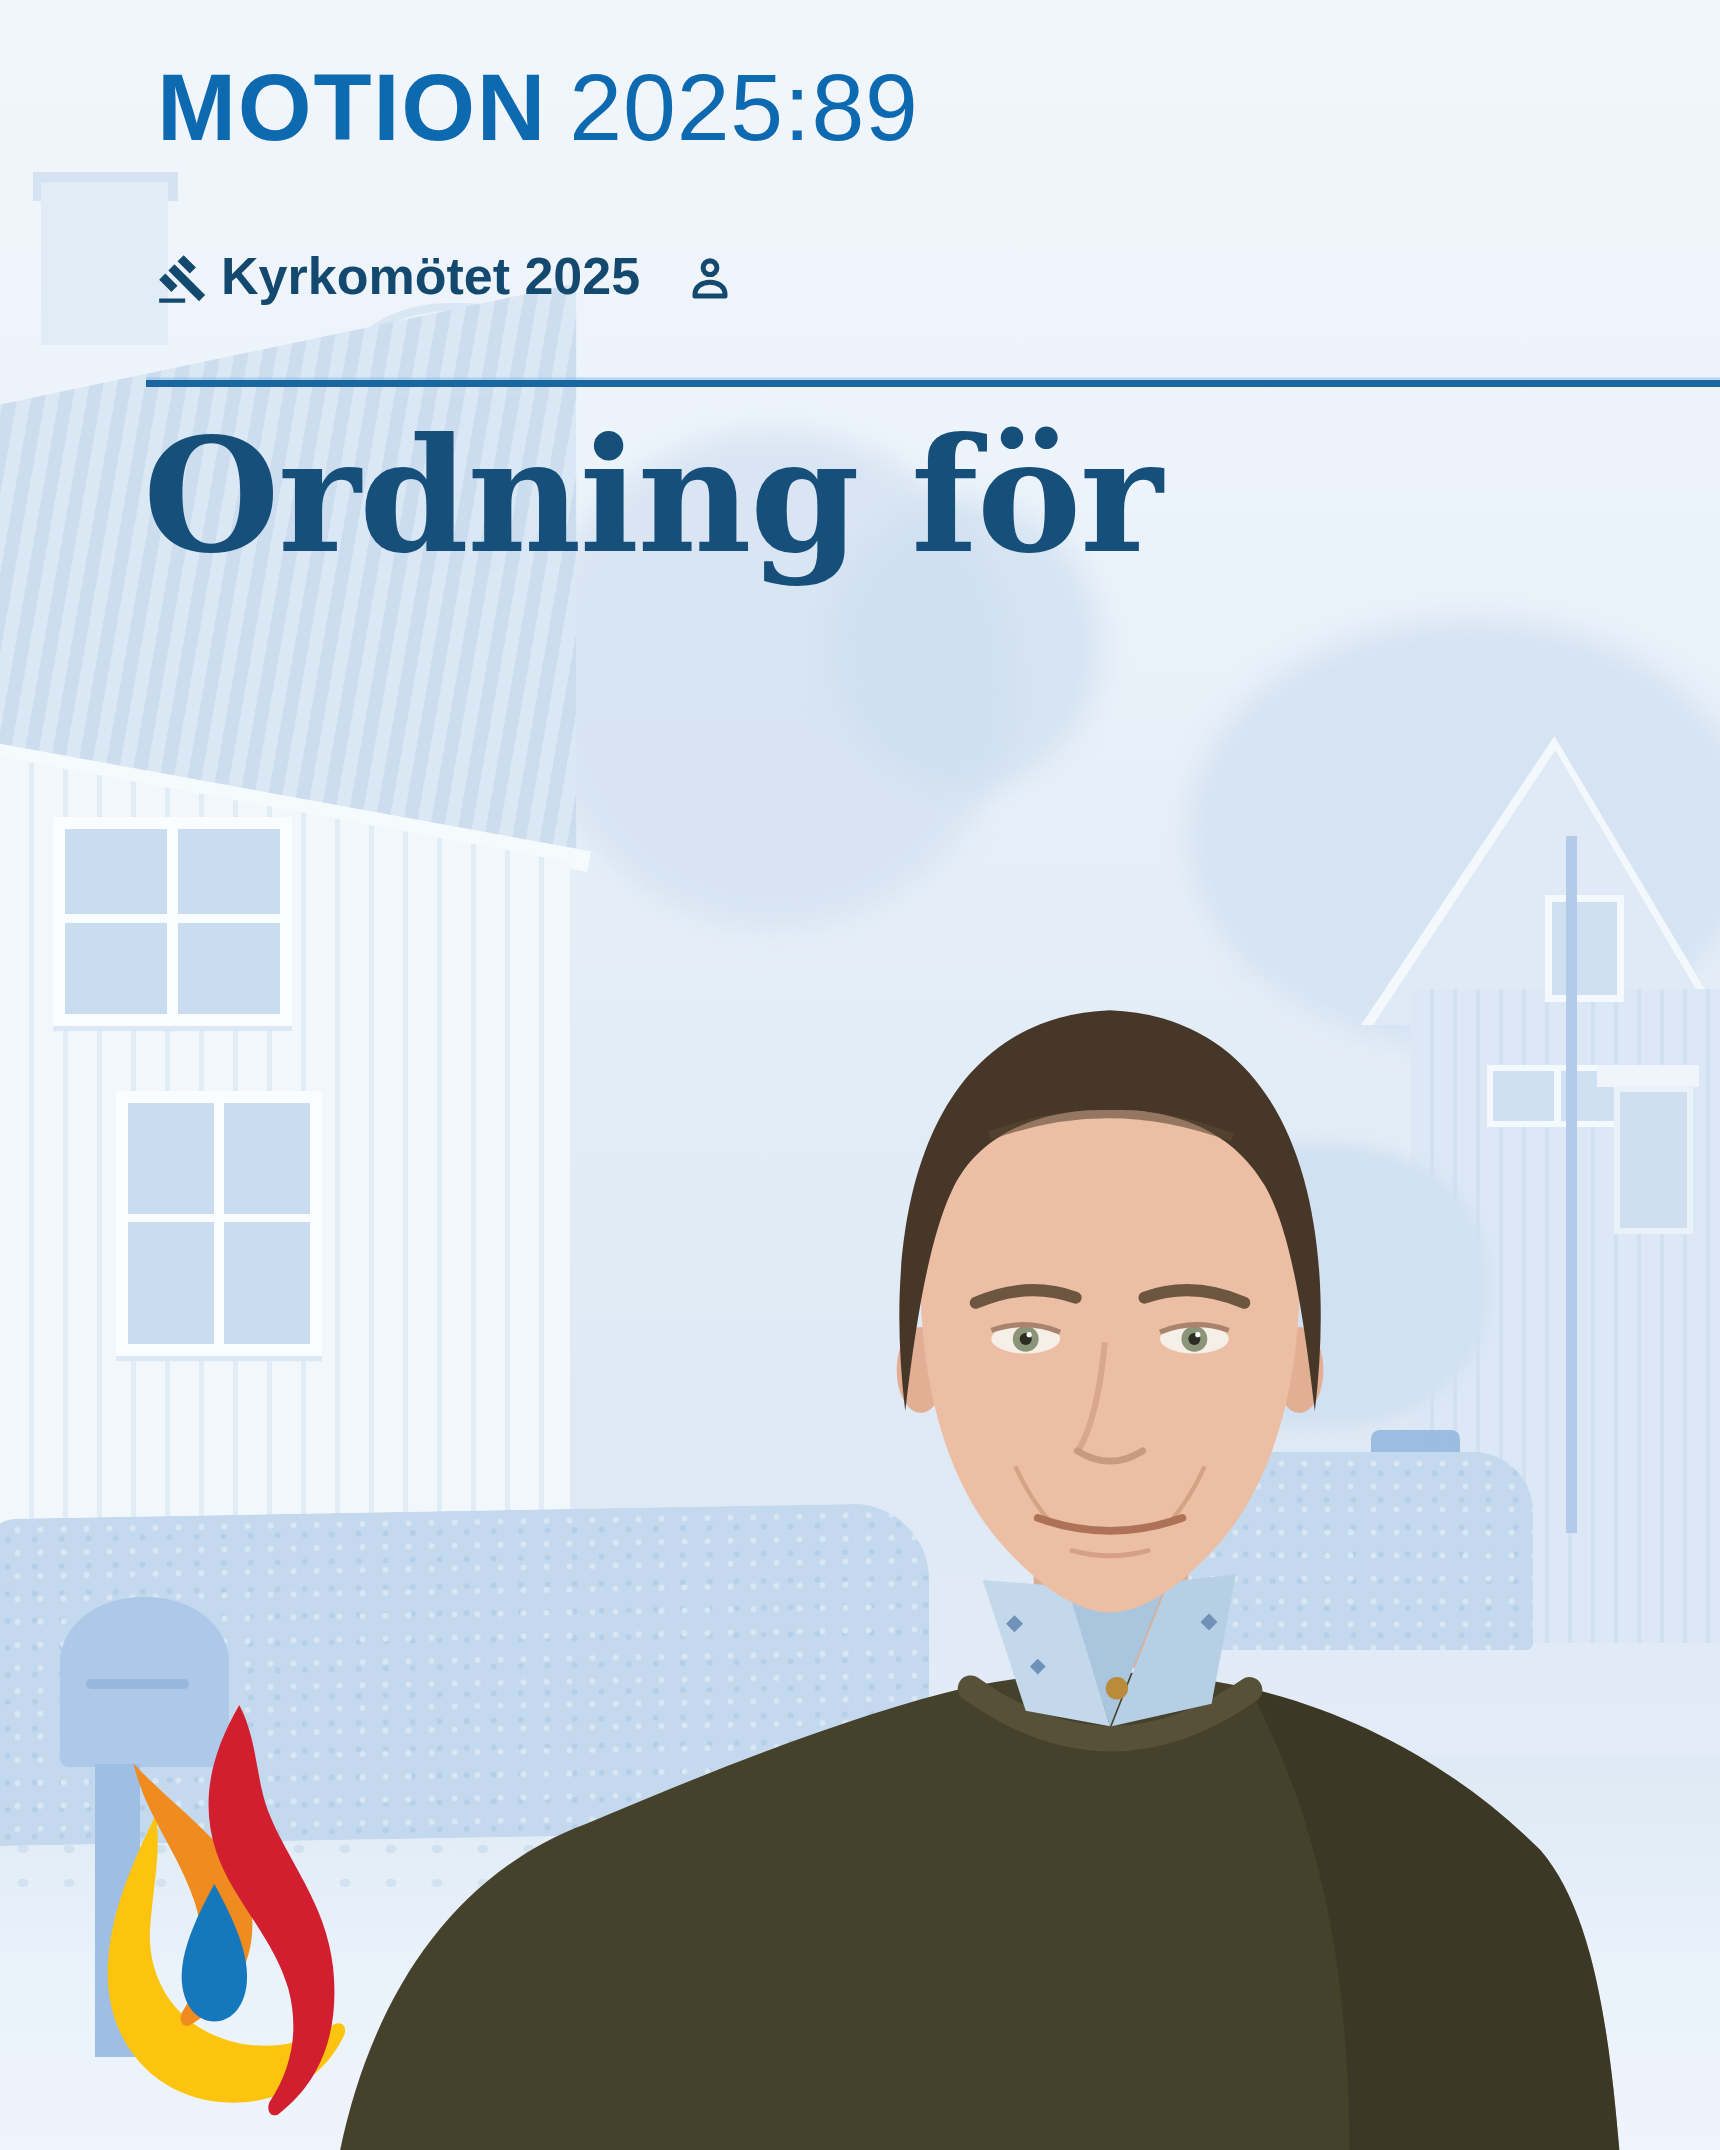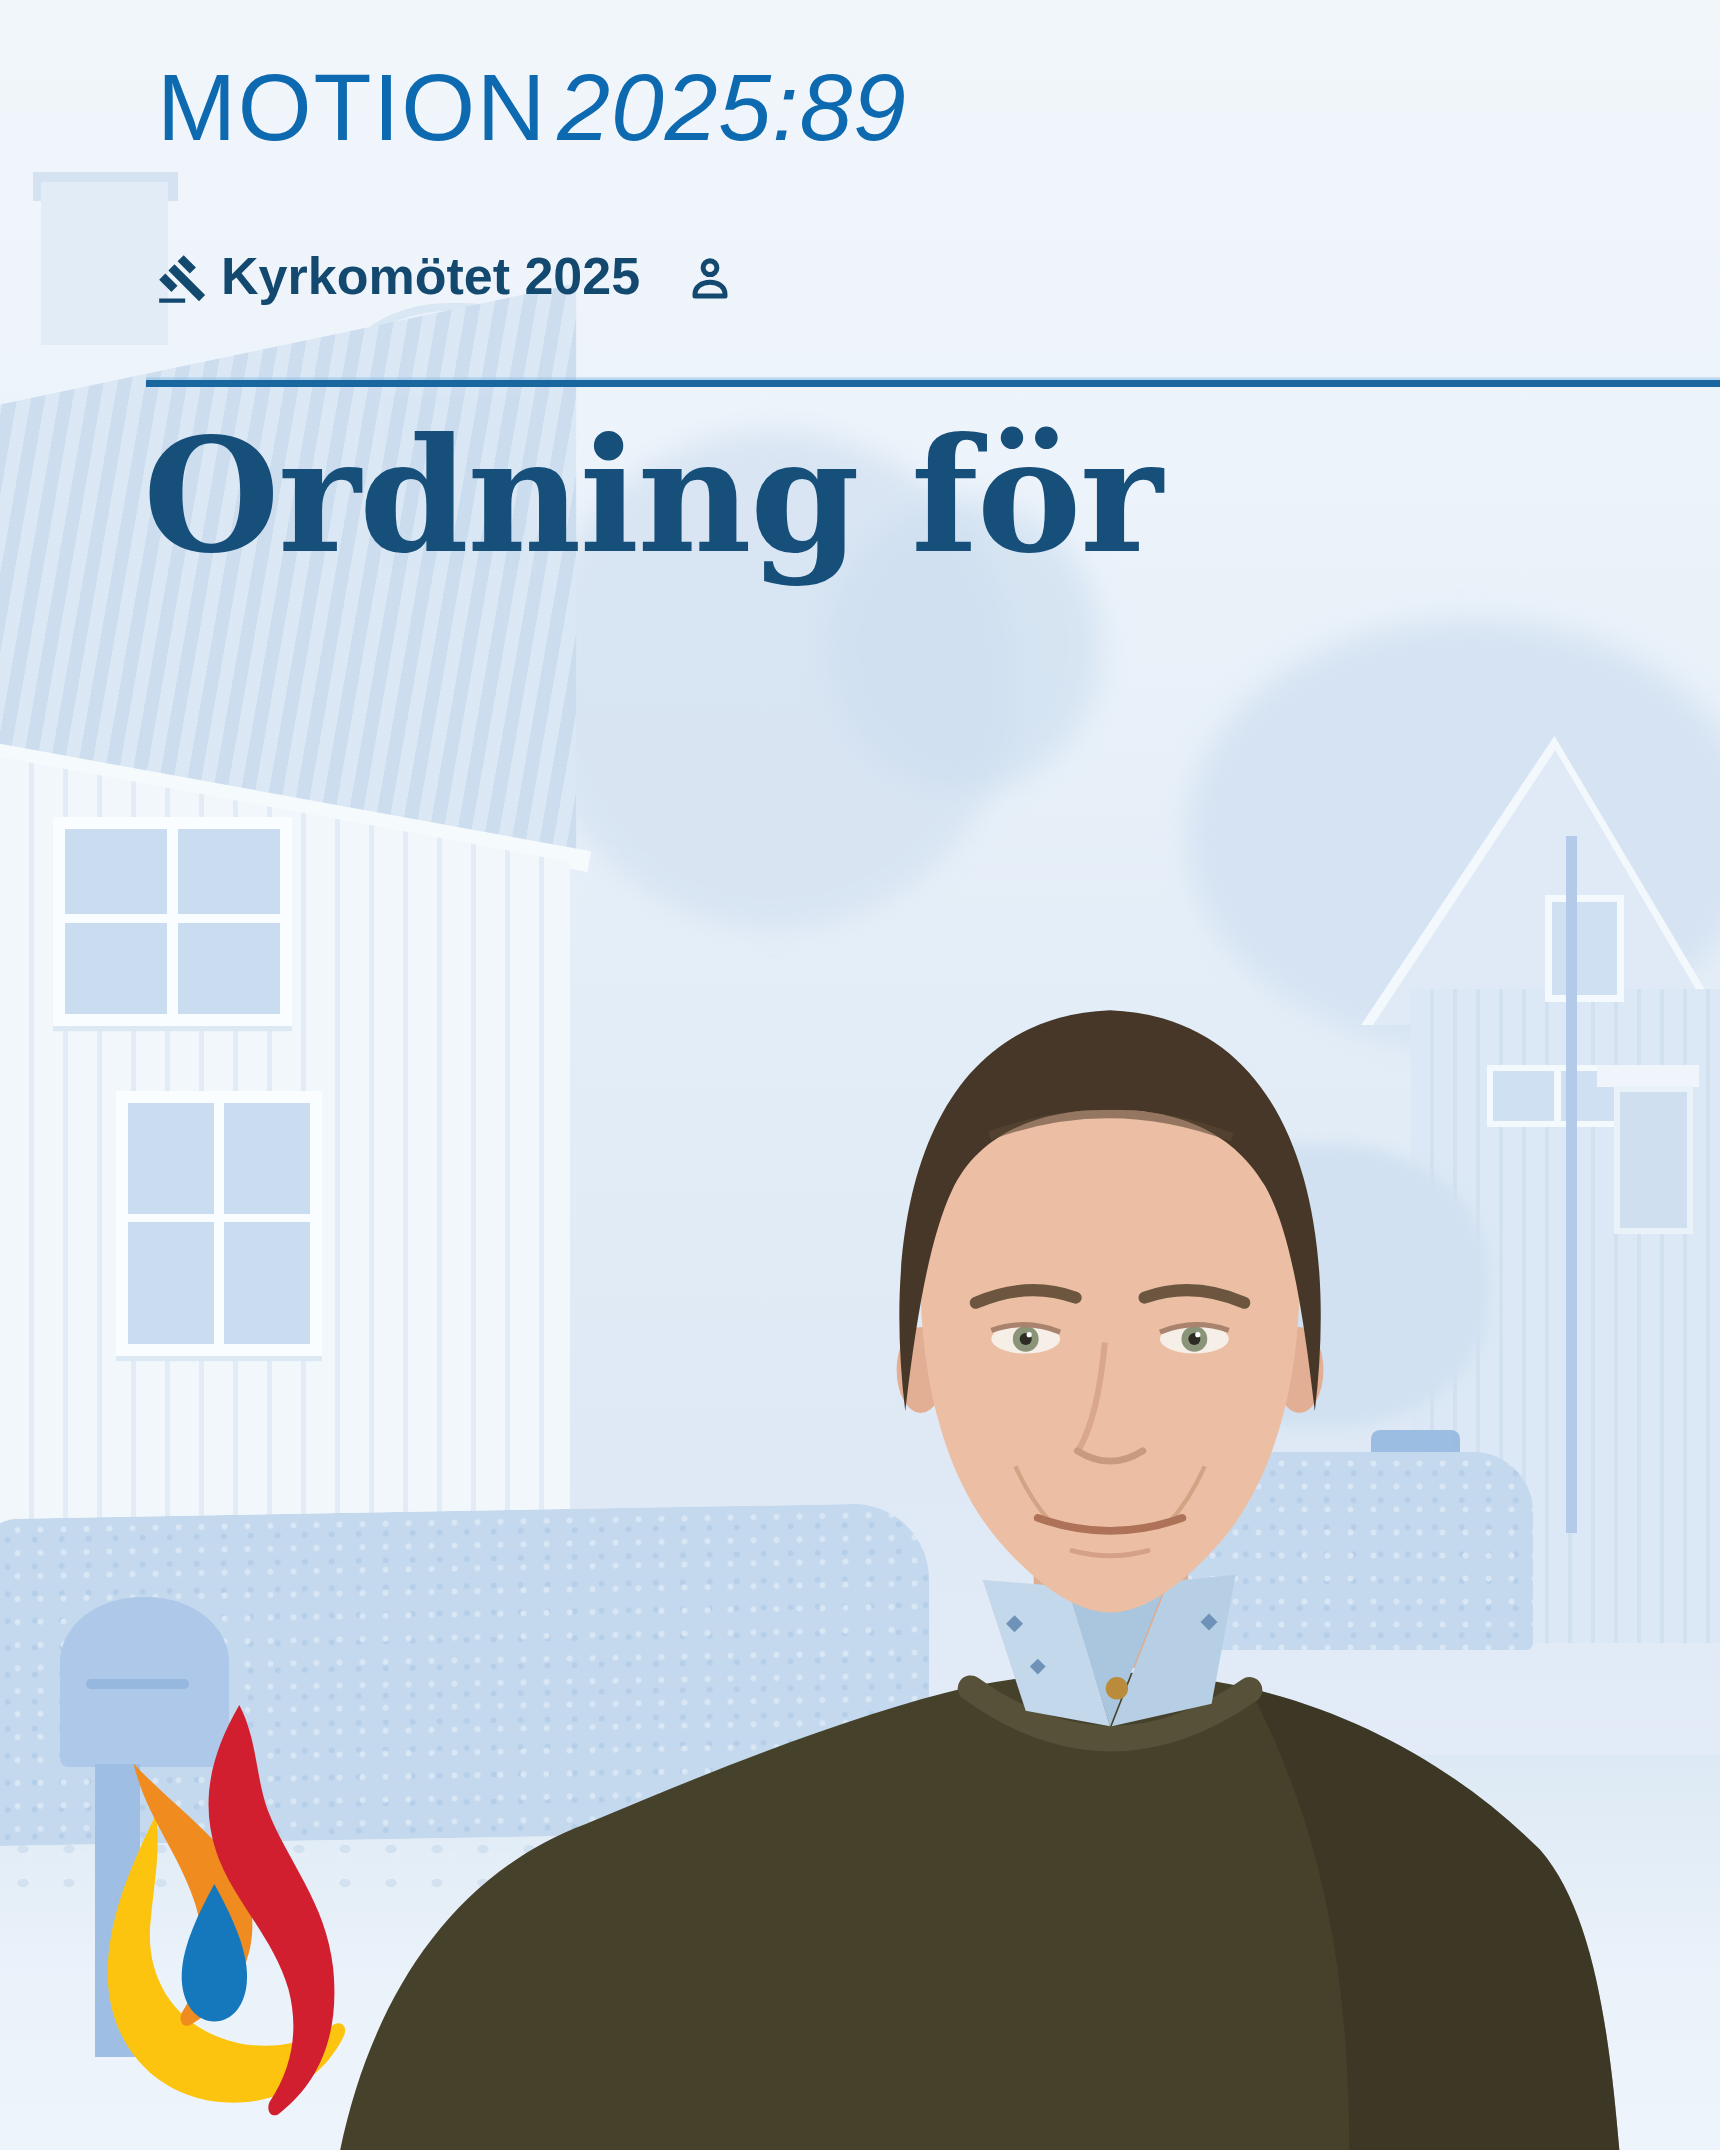--- a/index.html
+++ b/index.html
@@ -59,22 +59,22 @@
      background-image:radial-gradient(#cfdfef 5.2px,transparent 6px),radial-gradient(#e6eff8 6px,transparent 6.9px);
      background-size:46px 34px,53px 38px;opacity:.8;}
   .hedge-left{left:-17px;top:1511px;width:946px;height:327px;border-radius:34px 77px 0 0;transform:skewY(-1deg);}
   .mailbox-top{left:60px;top:1597px;width:169px;height:170px;background:#adc8e8;
      border-radius:82px 82px 8.6px 8.6px/65px 65px 8.6px 8.6px;}
   .mailbox-slot{left:86px;top:1679px;width:103px;height:10.3px;background:#96b7de;border-radius:5.2px;}
   .mailbox-pole{left:95px;top:1764px;width:45px;height:293px;background:#9fbee3;}
 
   
   .header{left:157px;top:60px;z-index:6;color:var(--accent-blue,#0e6ab0);font-size:95px;line-height:1;white-space:nowrap;}
-  .header .word{font-weight:400;letter-spacing:1.7px;}
-  .header .num{font-weight:400;margin-left:10px;letter-spacing:0.9px;font-style:italic;}
+  .header .word{font-weight:700;letter-spacing:1.7px;}
+  .header .num{font-weight:400;margin-left:22px;letter-spacing:0.9px;}
   .meta{left:157px;top:246px;z-index:6;display:flex;align-items:center;color:var(--navy,#14496f);
         font-size:52px;font-weight:700;white-space:nowrap;}
   .meta .icon{display:inline-flex;margin-right:12px;position:relative;top:3.4px;}
   .meta .grp2{margin-left:45px;}
   .divider{left:146px;top:380px;width:1575px;height:6.9px;z-index:6;background:var(--divider-blue,#1a679f);
            box-shadow:0 -2.6px 0 rgba(140,190,225,.55);}
   .title{left:143px;top:410px;z-index:6;font-family:"DejaVu Serif",serif;font-weight:700;
          font-size:157px;line-height:1.1;letter-spacing:-1.7px;color:var(--title-navy,#174f7b);}
 
   .portrait{position:absolute;inset:0;z-index:3;}

